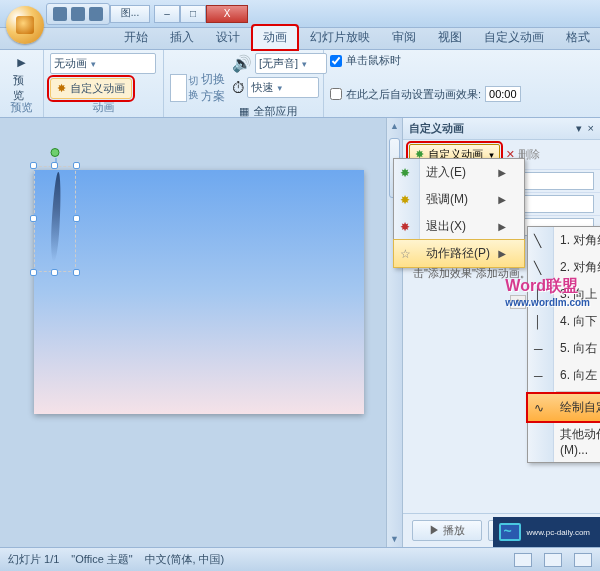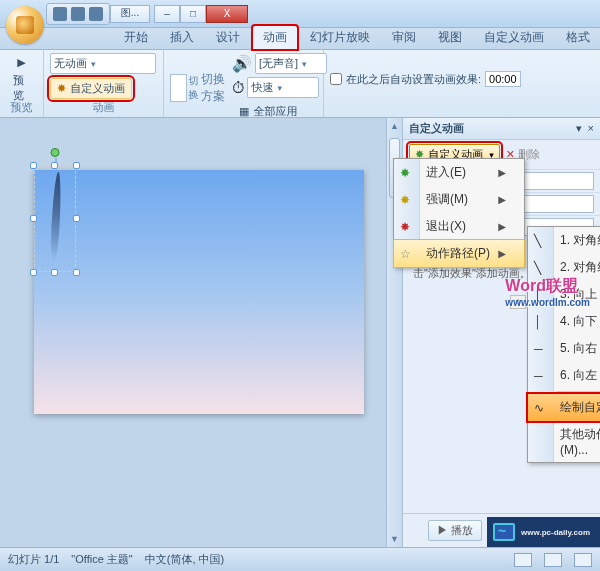--- a/index.html
+++ b/index.html
@@ -51,21 +51,21 @@
 .tp-header .pxc { margin-left: auto; display: flex; gap: 6px; font-weight: normal; }
 .tp-row { padding: 4px 6px; display: flex; align-items: center; gap: 6px; }
 .addfx { display: inline-flex; align-items: center; gap: 4px; padding: 2px 5px; border: 1px solid #b68a00; background: linear-gradient(#fff7e0,#ffe6a0); border-radius: 2px; }
 .addfx .dd { font-size: 9px; margin-left: 2px; }
 .delfx { display: inline-flex; align-items: center; gap: 3px; color: #888; }
 .tp-field { padding: 2px 6px; display: flex; align-items: center; gap: 4px; border-top: 1px solid #d0def0; }
 .tp-field .w { flex: 1; border: 1px solid #a8bfd6; background: #fff; height: 18px; }
 .tp-help { padding: 10px; color: #606060; line-height: 1.5; }
 .tp-footer { margin-top: auto; padding: 6px; display: flex; flex-direction: column; gap: 4px; border-top: 1px solid #b8cee4; }
 .tp-footrow { display: flex; gap: 6px; justify-content: center; }
-.tp-btn { padding: 2px 8px; border: 1px solid #a8bfd6; background: linear-gradient(#f5faff,#dbe9f7); border-radius: 2px; color: #606060; }
+.tp-btn { padding: 2px 16px; border: 1px solid #a8bfd6; background: linear-gradient(#f5faff,#dbe9f7); border-radius: 2px; color: #606060; }
 .tp-reorder { display: flex; justify-content: flex-end; gap: 4px; padding: 4px 6px; color: #888; }
 .tp-reorder .ab { width: 16px; height: 14px; border: 1px solid #c0c0c0; background: #f0f0f0; font-size: 9px; text-align: center; }
 
 
 .menu { position: absolute; background: #f6f6f6; border: 1px solid #9a9a9a; box-shadow: 2px 2px 4px rgba(0,0,0,.25); font-size: 12px; min-width: 130px; z-index: 50; }
 .menu-strip { position: absolute; left: 0; top: 0; bottom: 0; width: 26px; background: linear-gradient(90deg,#edf3fa,#d8e6f4); border-right: 1px solid #c8d8ea; }
 .menu-item { position: relative; padding: 5px 18px 5px 32px; color: #333; display: flex; align-items: center; }
 .menu-item .star { position: absolute; left: 6px; font-size: 12px; }
 .menu-item .arrow { margin-left: auto; font-size: 10px; color: #555; }
 .menu-item.sel { background: linear-gradient(#fff4cf,#ffe08a); outline: 1px solid #e0b84a; }
@@ -78,21 +78,21 @@
 .statusbar { position: absolute; left: 0; right: 0; bottom: 0; height: 24px; background: linear-gradient(#dce9f7,#bcd3ea); border-top: 1px solid #9ab6d6; display: flex; align-items: center; font-size: 11px; color: #35506a; padding: 0 8px; gap: 12px; }
 .statusbar .spacer { flex: 1; }
 .viewbtn { width: 18px; height: 14px; border: 1px solid #8aa6c6; background: #eaf2fb; }
 
 
 .wm1 { position: absolute; right: 10px; top: 276px; font-size: 16px; font-weight: bold; color: #d63a8e; text-shadow: 1px 1px 0 #fff; z-index: 200; }
 .wm1 small { display: block; font-size: 10px; color: #2a5aaf; }
 .wm2 { position: absolute; right: 0; bottom: 24px; height: 30px; background: #1a3a6a; color: #fff; font-size: 14px; font-weight: bold; display: flex; align-items: center; padding: 0 10px 0 6px; z-index: 200; }
 .wm2 .ico { width: 22px; height: 18px; background: #2a5aaf; border: 2px solid #4ac7e0; border-radius: 2px; margin-right: 6px; position: relative; }
 .wm2 .ico::after { content: "~"; position: absolute; left: 3px; top: -2px; color: #4ac7e0; font-size: 14px; }
-.wm2 small { display: block; font-size: 8px; font-weight: bold; opacity: .9; }
+.wm2 small { display: block; font-size: 8px; font-weight: normal; opacity: .9; }
 </style>
 </head>
 <body>
 
 <div class="orb"></div>
 <div class="titlebar">
   <div class="qat">
     <span></span>
     <span></span>
     <span></span>
@@ -162,20 +162,24 @@
         </div>
         <div class="rbtn">
             <span>▦</span>
             <span>全部应用</span>
           </div>
       </div>
     </div>
   </div>
   <div class="rg" style="flex:1;border-right:none">
     <div>
+      <label class="check">
+          <input type="checkbox" checked="" style="">
+          <span>单击鼠标时</span>
+        </label>
       <div style="display:flex;align-items:center;gap:4px;margin-top:18px">
         <label class="check">
             <input type="checkbox" style="">
             <span>在此之后自动设置动画效果:</span>
           </label>
         <div class="spin">
             <span>00:00</span>
           </div>
       </div>
     </div>

